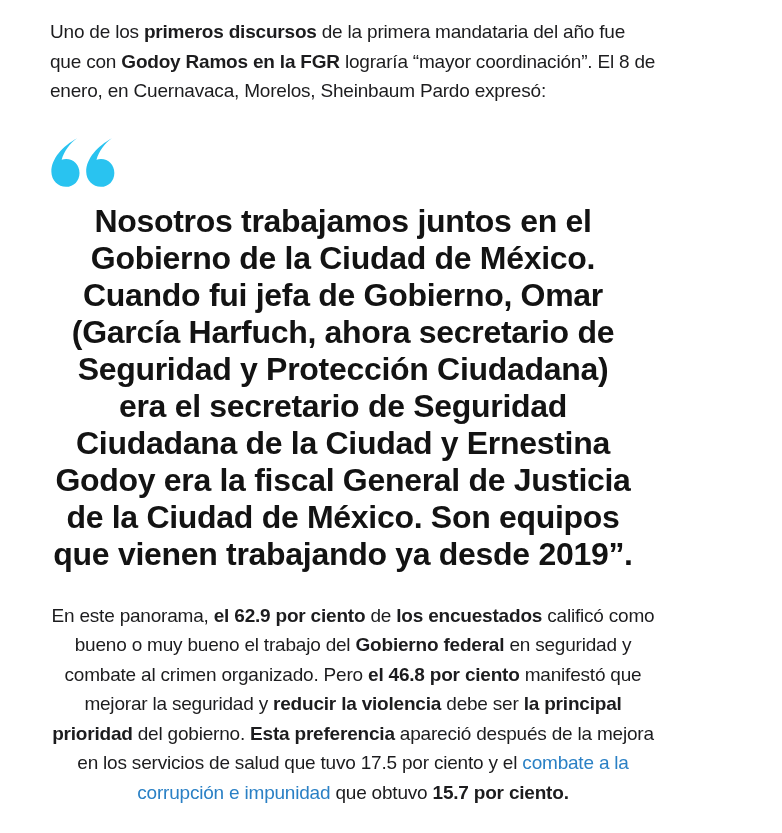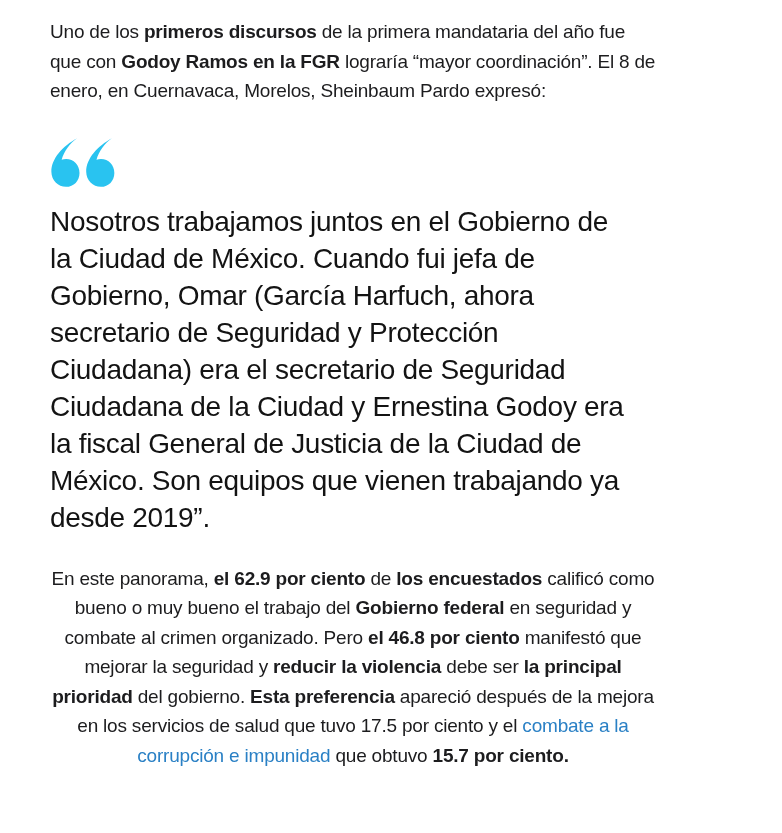--- a/index.html
+++ b/index.html
@@ -32,25 +32,26 @@
   }
   .quote-mark {
     display: block;
     width: 66px;
     height: 52px;
   }
   blockquote.pull-quote {
     margin: 14px 0 0 0;
     padding: 0;
     width: 586px;
-    font-size: 28px;
-    font-weight: 400;
+    font-size: 32px;
+    font-weight: 700;
     line-height: 37px;
     letter-spacing: -0.3px;
     color: #131313;
+    text-align: center;
   }
   p.closing { margin-top: 28px; text-align: center; }
   a.inline-link {
     text-decoration: none;
     cursor: pointer;
   }
 </style>
 </head>
 <body>
 

